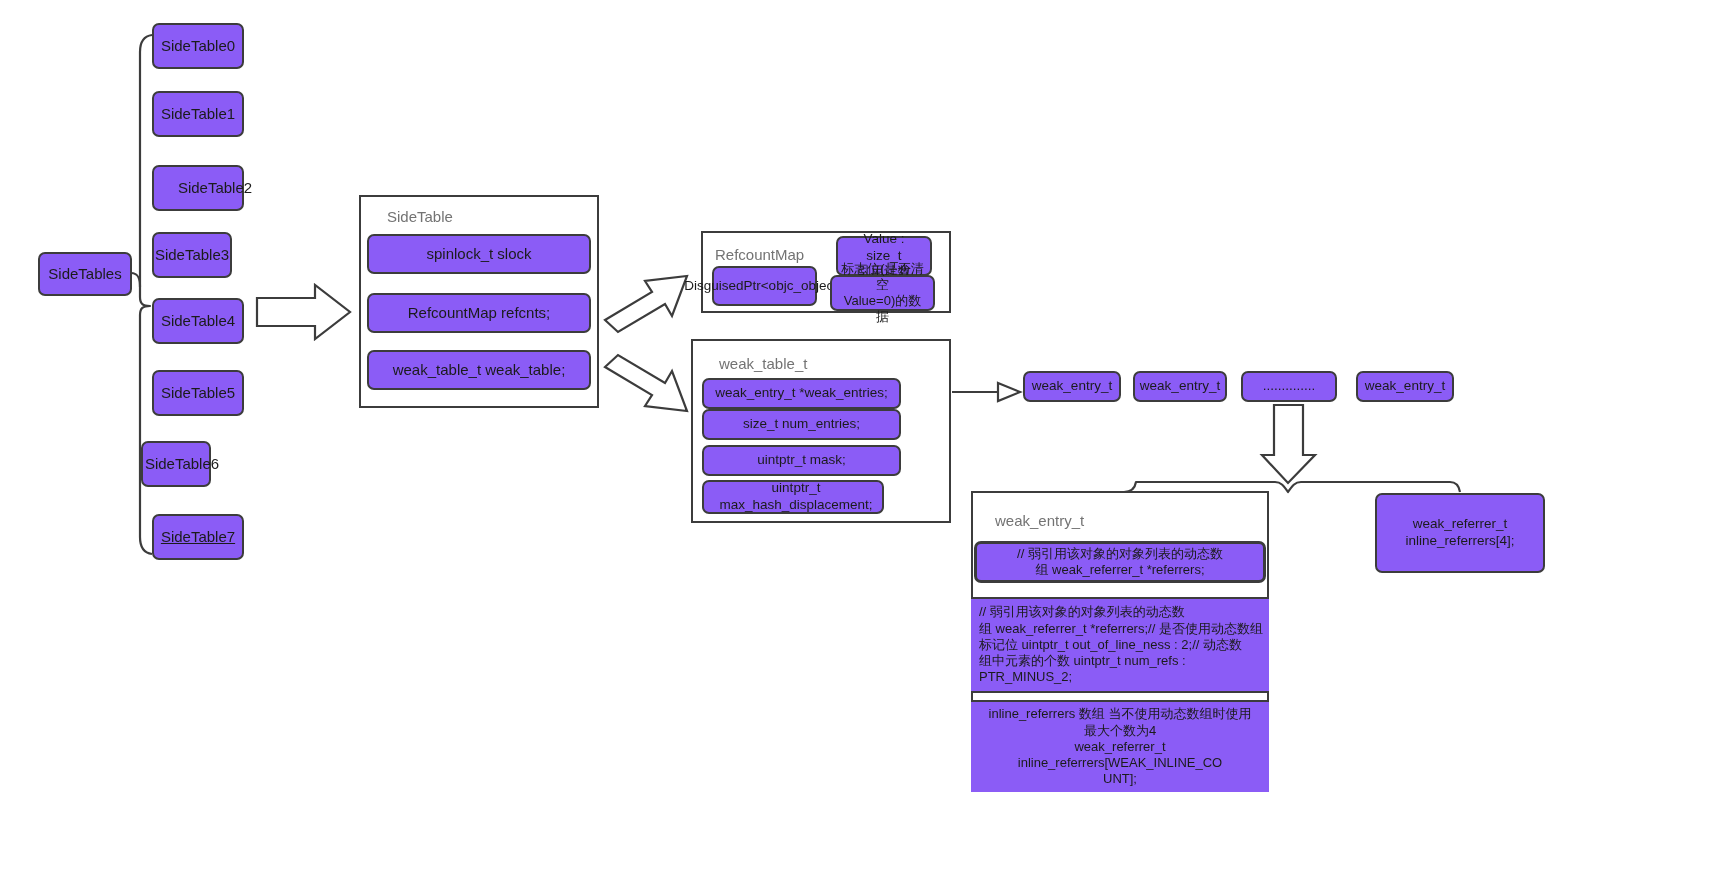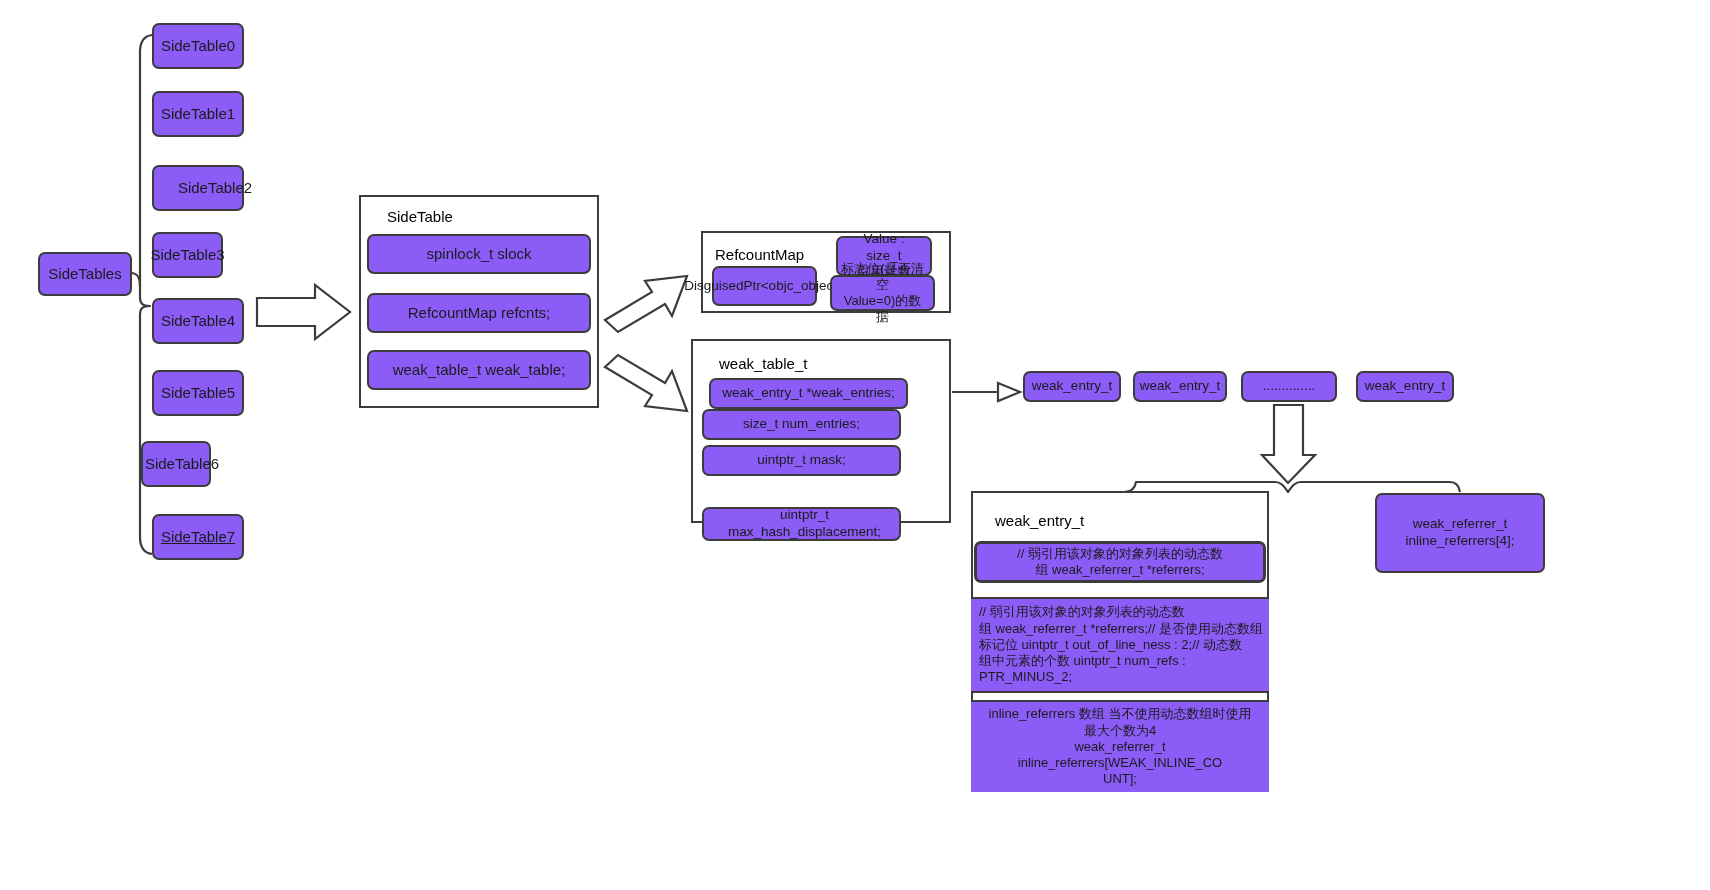--- a/index.html
+++ b/index.html
@@ -14,21 +14,21 @@
     display:flex;align-items:center;justify-content:center;
     text-align:center;line-height:1.25;
     font-size:15px;color:#1b1b1b;
     padding:2px 6px;white-space:pre-line;
   }
   .grp{
     position:absolute;box-sizing:border-box;
     border:2px solid #3c3c3c;border-radius:7px;background:#ffffff;
   }
   .grp-title{
-    position:absolute;font-size:15px;color:#000000;white-space:nowrap;
+    position:absolute;font-size:15px;color:#737373;white-space:nowrap;
   }
   .sq{border-radius:0;}
   svg.layer{position:absolute;left:0;top:0;width:1710px;height:890px;
     pointer-events:none;overflow:visible;}
   .stroke{fill:none;stroke:#3c3c3c;stroke-width:2.2;stroke-linejoin:round;stroke-linecap:butt;}
   .arrowfill{fill:#ffffff;stroke:#3c3c3c;stroke-width:2.2;stroke-linejoin:miter;}
   .txt-small{font-size:13.5px;}
   .txt-xs{font-size:13px;align-items:center;}
   .lefttext{justify-content:flex-start;text-align:left;padding-left:8px;}
 </style>
@@ -88,21 +88,21 @@
 
 <div class="node" style="left:152px;top:23px;width:92px;height:46px;">
   <span>SideTable0</span>
 </div>
 <div class="node" style="left:152px;top:91px;width:92px;height:46px;">
   <span>SideTable1</span>
 </div>
 <div class="node" style="left:152px;top:165px;width:92px;height:46px;padding-left:40px;">
   <span>SideTable2</span>
 </div>
-<div class="node" style="left:152px;top:232px;width:71px;height:46px;">
+<div class="node" style="left:152px;top:232px;width:80px;height:46px;">
   <span>SideTable3</span>
 </div>
 <div class="node" style="left:152px;top:298px;width:92px;height:46px;">
   <span>SideTable4</span>
 </div>
 <div class="node" style="left:152px;top:370px;width:92px;height:46px;">
   <span>SideTable5</span>
 </div>
 <div class="node" style="left:141px;top:441px;width:70px;height:46px;padding-left:18px;">
   <span>SideTable6</span>
@@ -135,30 +135,30 @@
 引用计数</span>
 </div>
 <div class="node txt-xs" style="left:830px;top:275px;width:105px;height:36px;">
   <span>标志位(是否清空
 Value=0)的数据</span>
 </div>
 
 <div class="grp sq" style="left:691px;top:339px;width:260px;height:184px;"></div>
 <div class="grp-title" style="left:719px;top:355px;">weak_table_t</div>
 
-<div class="node txt-small" style="left:702px;top:378px;width:199px;height:31px;margin-left:7px;">
+<div class="node txt-small" style="left:702px;top:378px;width:199px;height:31px;">
   <span>weak_entry_t *weak_entries;</span>
 </div>
 <div class="node txt-small" style="left:702px;top:409px;width:199px;height:31px;">
   <span>size_t num_entries;</span>
 </div>
 <div class="node txt-small" style="left:702px;top:445px;width:199px;height:31px;">
   <span>uintptr_t mask;</span>
 </div>
-<div class="node txt-small" style="left:702px;top:507px;width:199px;height:34px;padding-left:12px;">
+<div class="node txt-small" style="left:702px;top:480px;width:182px;height:34px;padding-left:12px;">
   <span>uintptr_t
 max_hash_displacement;</span>
 </div>
 
 <div class="node txt-small" style="left:1023px;top:371px;width:98px;height:31px;">
   <span>weak_entry_t</span>
 </div>
 <div class="node txt-small" style="left:1133px;top:371px;width:94px;height:31px;">
   <span>weak_entry_t</span>
 </div>

